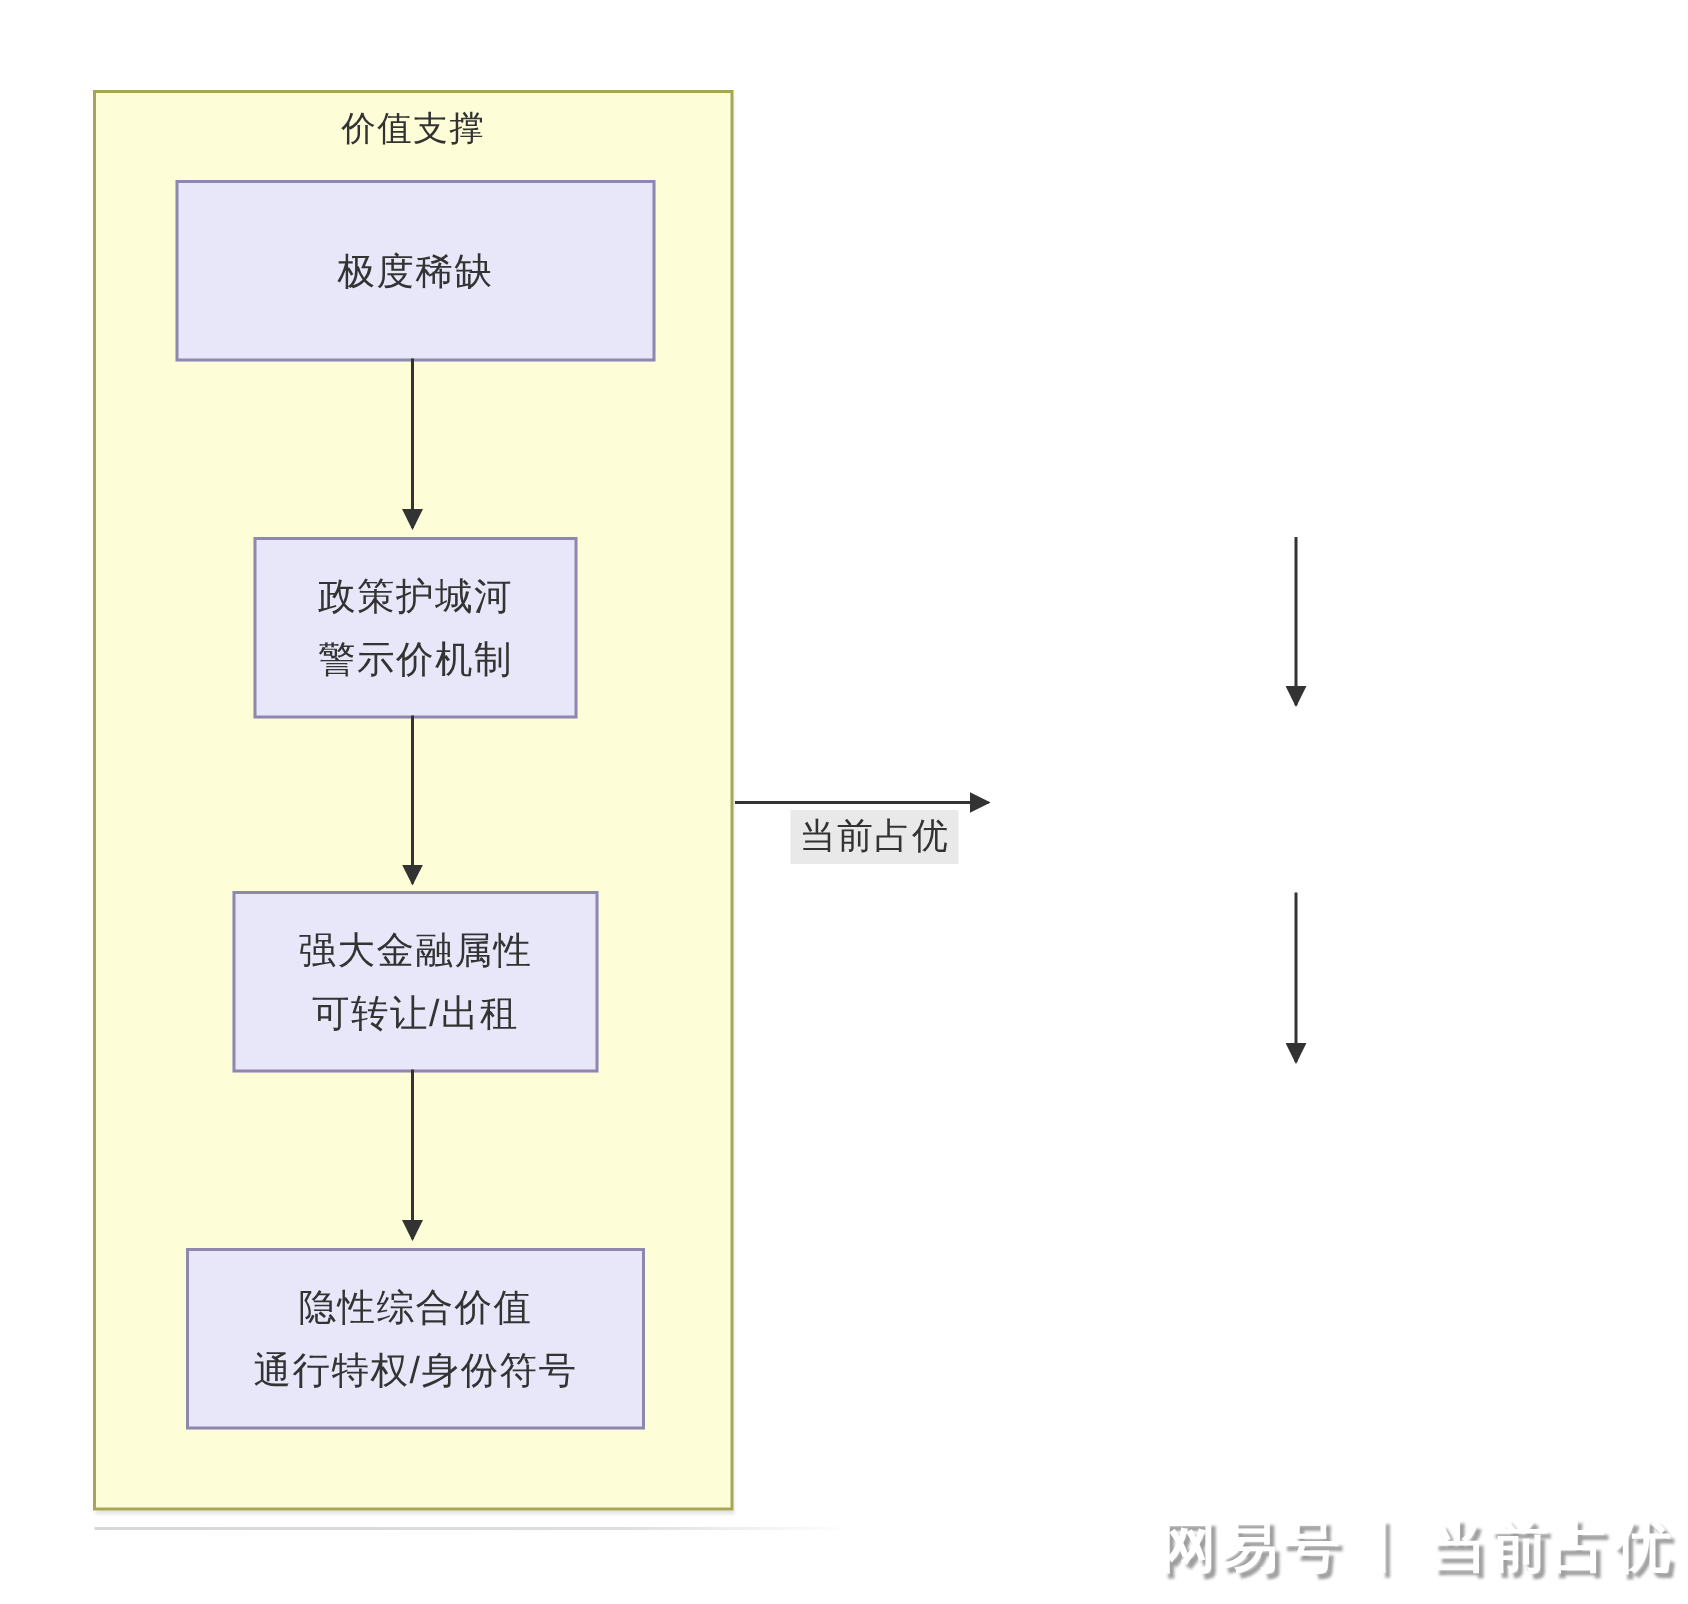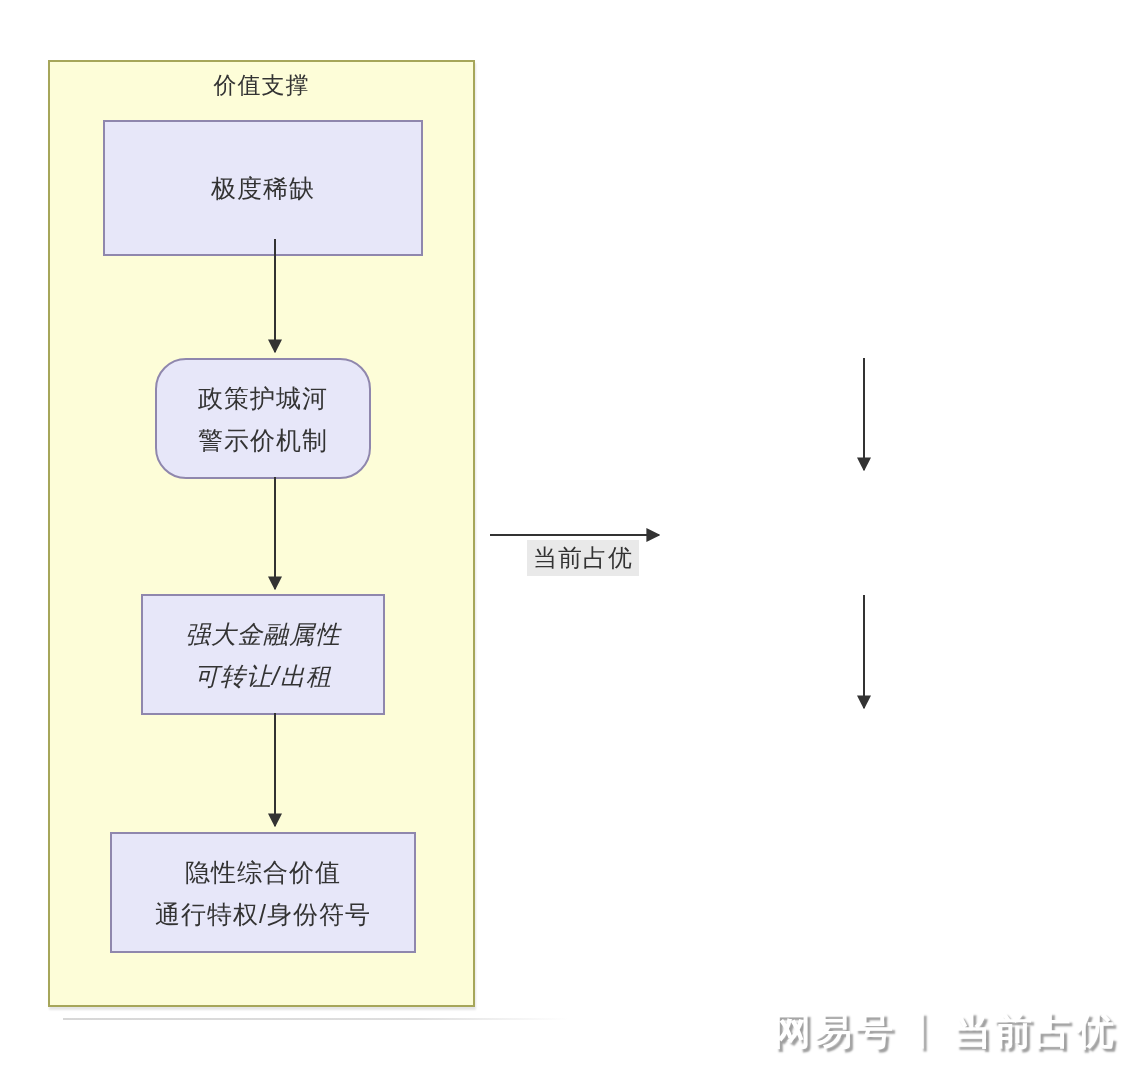--- a/index.html
+++ b/index.html
@@ -16,38 +16,38 @@
   html,body{width:1125px;height:1069px;background:#ffffff;overflow:hidden;}
   body{font-family:"Liberation Sans","DejaVu Sans",sans-serif;color:var(--text);}
   .stage{position:relative;width:1125px;height:1069px;background:#ffffff;}
 
   .group{
     position:absolute;
     background:var(--container-fill);
     border:2px solid var(--container-border);
     box-shadow:1px 3px 2px rgba(0,0,0,0.10);
   }
-  .group-value{left:48px;top:60px;width:427px;height:947px;}
+  .group-value{left:62px;top:60px;width:427px;height:947px;}
   .group-risk{left:663px;top:178px;width:400px;height:712px;}
   .group-title{
     position:absolute;top:8px;left:0;width:100%;
     text-align:center;font-size:23px;letter-spacing:1px;color:var(--text);
   }
 
   .node{
     position:absolute;
     background:var(--node-fill);
     border:2px solid var(--node-border);
     display:flex;flex-direction:column;justify-content:center;align-items:center;
     font-size:25px;line-height:42px;text-align:center;color:var(--text);
     letter-spacing:1px;
   }
-  .node-l0{left:53px;top:58px;width:320px;height:136px;}
-  .node-l1{left:105px;top:296px;width:216px;height:121px;border-radius:31px;}
-  .node-l2{left:91px;top:532px;width:244px;height:121px;font-style:italic;}
+  .node-l0{left:53px;top:58px;width:320px;height:121px;}
+  .node-l1{left:105px;top:296px;width:216px;height:121px;}
+  .node-l2{left:91px;top:532px;width:244px;height:121px;}
   .node-l3{left:60px;top:770px;width:306px;height:121px;}
   .node-r0{left:55px;top:59px;width:292px;height:121px;}
   .node-r1{left:68px;top:296px;width:267px;height:121px;}
   .node-r2{left:68px;top:534px;width:267px;height:121px;}
 
   svg.edges{position:absolute;left:0;top:0;width:1125px;height:1069px;pointer-events:none;}
   svg.edges line{stroke:var(--arrow);stroke-width:2px;}
   svg.edges .ah{fill:var(--arrow);}
 
   .edge-label{

